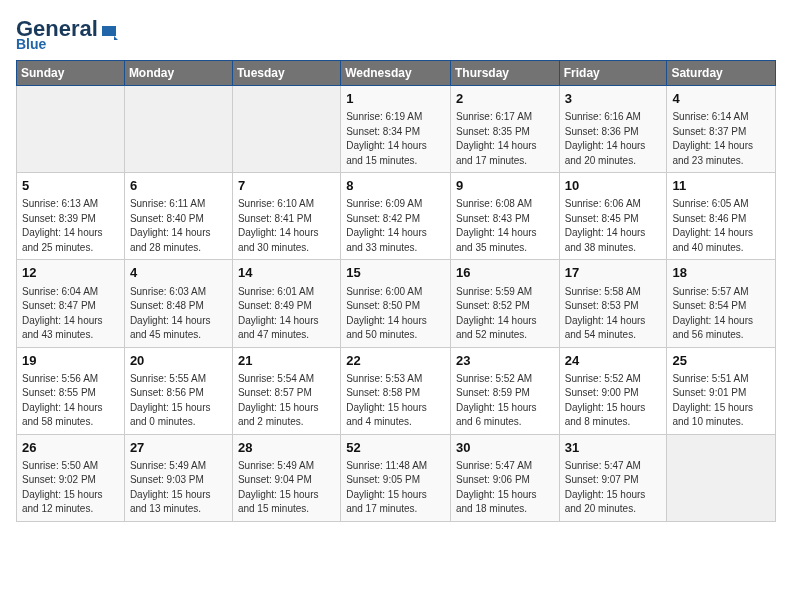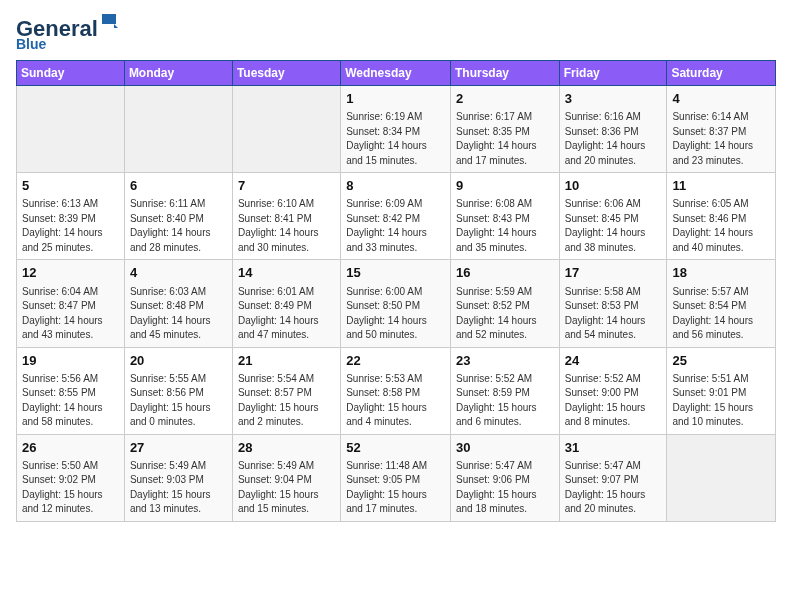--- a/index.html
+++ b/index.html
@@ -32,21 +32,21 @@
     .location-title {
       font-size: 16px;
       color: #333;
     }
     table {
       width: 100%;
       border-collapse: collapse;
       font-size: 11px;
     }
     thead tr th {
-      background: #8b5cf6;
+      background: #737373;
       color: #fff;
       padding: 5px 4px;
       text-align: left;
       font-size: 12px;
       font-weight: bold;
       border: 1px solid #1a5090;
     }
     tbody tr td {
       border: 1px solid #ccc;
       vertical-align: top;
@@ -78,21 +78,21 @@
     }
     .empty-cell {
       background: #f0f0f0 !important;
     }
   </style>
 </head>
 <body>
 
 <div class="header-area">
   <div class="logo">
-    <div style="display:flex;align-items:flex-start;">
+    <div style="display:flex;align-items:flex-end;">
       <span style="font-size:22px;font-weight:bold;color:#1a3a5c;">General</span>
       <svg width="18" height="18" viewBox="0 0 18 18" style="margin-left:2px;margin-top:-4px;">
         <polygon points="2,2 16,2 16,12 2,12" fill="#2266aa"></polygon>
         <polygon points="14,12 18,16 14,16" fill="#2266aa"></polygon>
       </svg>
     </div>
     <span style="font-size:14px;font-weight:bold;color:#2266aa;margin-top:-6px;">Blue</span>
   </div>
   <div class="title-area">
     <div class="month-title"></div>

